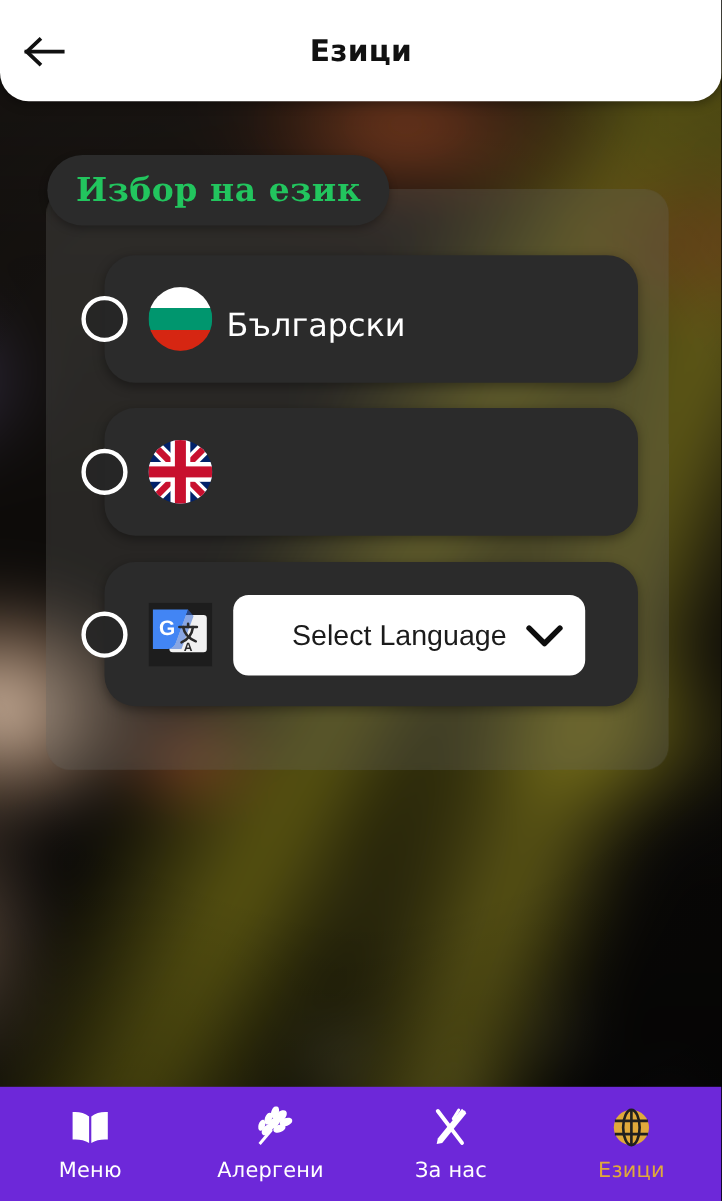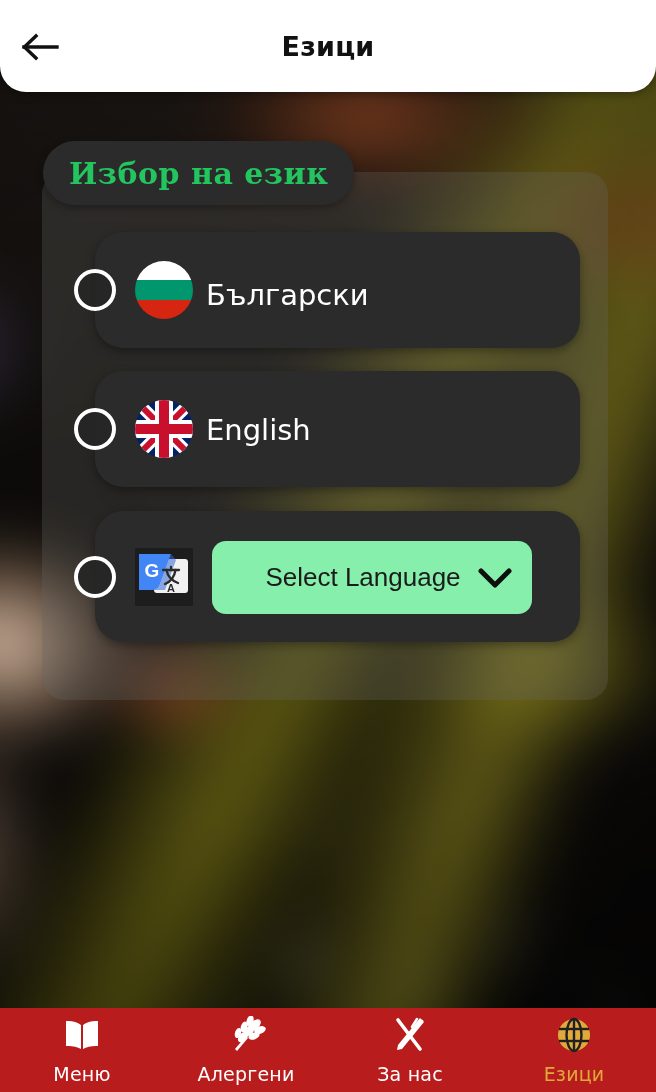--- a/index.html
+++ b/index.html
@@ -194,21 +194,21 @@
     white-space: nowrap;
   }
   #label-bg { top: 258px; margin-top: 20px; }
   #label-en { top: 413px; }
 
   
   #dropdown {
     position: absolute;
     left: 212px; top: 541px;
     width: 320px; height: 73px;
-    background: #86efac;
+    background: #ffffff;
     border-radius: 14px;
     z-index: 13;
     cursor: pointer;
   }
   #dropdown-text {
     position: absolute;
     left: 0; top: 0;
     width: 100%; height: 100%;
     display: flex; align-items: center; justify-content: center;
     padding-right: 18px;
@@ -222,22 +222,22 @@
     right: 20px; top: 50%;
     transform: translateY(-50%);
     width: 34px; height: 34px;
     display: flex; align-items: center; justify-content: center;
   }
 
   
   #bottom-nav {
     position: absolute;
     left: 0; bottom: 0;
-    width: 656px; height: 84px;
-    background: #b91c1c;
+    width: 656px; height: 104px;
+    background: #6d28d9;
     display: flex;
     z-index: 30;
   }
   .nav-item {
     flex: 1;
     display: flex;
     flex-direction: column;
     align-items: center;
     justify-content: center;
     gap: 9px;
@@ -289,21 +289,20 @@
     <div class="uk-base"></div>
     <div class="uk-d" style="transform:translate(-50%,-50%) rotate(45deg);"></div>
     <div class="uk-d" style="transform:translate(-50%,-50%) rotate(-45deg);"></div>
     <div class="uk-dr" style="transform:translate(-50%,-50%) rotate(45deg);"></div>
     <div class="uk-dr" style="transform:translate(-50%,-50%) rotate(-45deg);"></div>
     <div class="uk-vw"></div>
     <div class="uk-hw"></div>
     <div class="uk-vr"></div>
     <div class="uk-hr"></div>
   </div>
-  <div class="opt-label" id="label-en">English</div>
 
   <div class="opt-card" id="card-gt"></div>
   <div class="radio" id="radio-gt"></div>
   <div id="gt-icon">
     <svg width="58" height="58" viewBox="0 0 58 58">
       <rect x="0" y="0" width="58" height="58" fill="#1d1d1d"></rect>
       <rect x="19" y="11" width="34" height="34" rx="3" fill="#f1f1f1"></rect>
       <path d="M4 6 H36 L25 36 Q23 42 17 42 H4 Z" fill="#4285F4"></path>
       <path d="M36 6 L25 36 Q23 42 17 42 H30 L41 12 Z" fill="#3367D6" opacity="0.55"></path>
       <text x="17" y="29" font-family="'Liberation Sans',sans-serif" font-size="19" font-weight="700" fill="#ffffff" text-anchor="middle">G</text>

